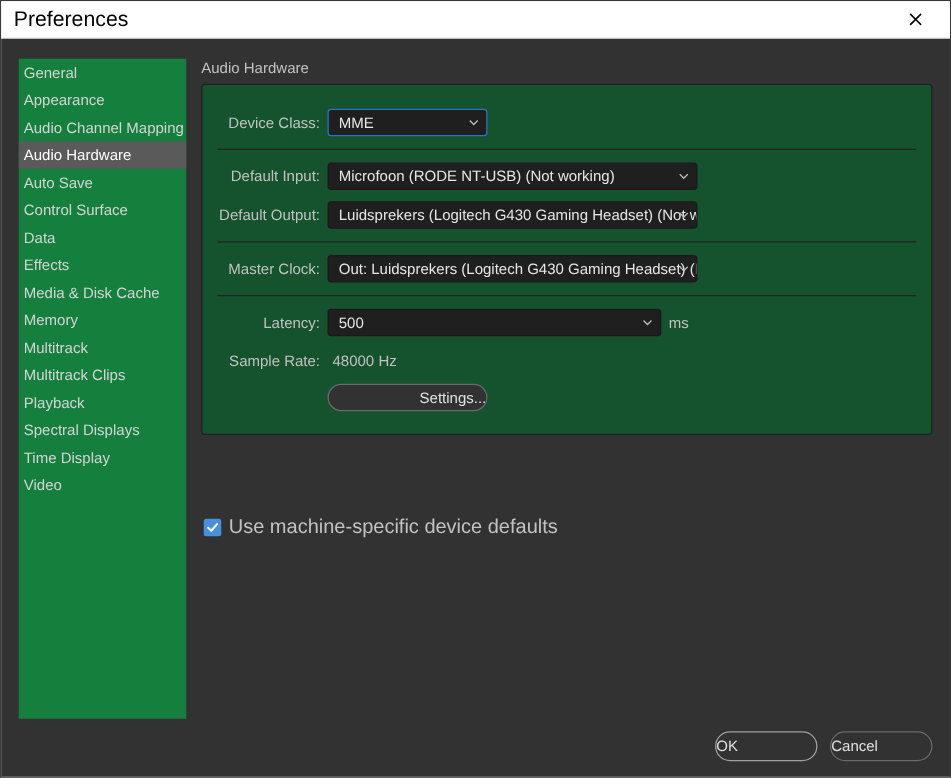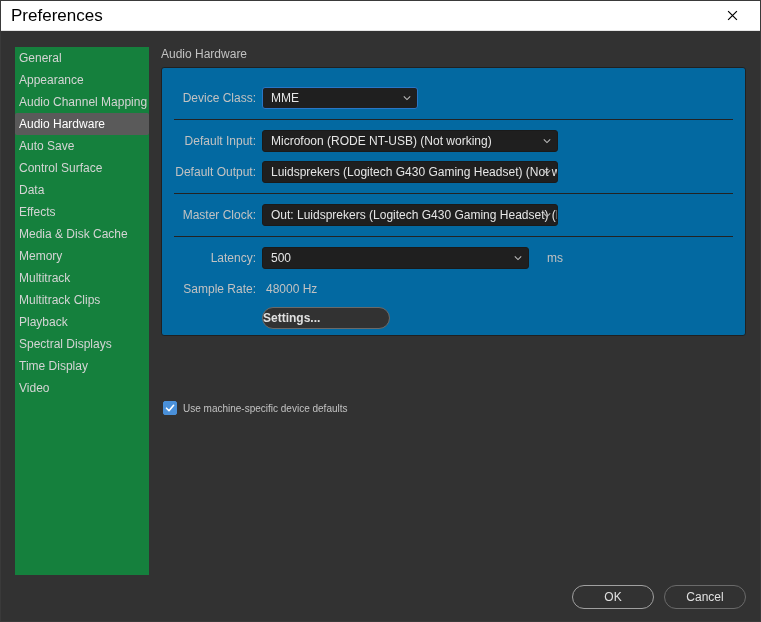--- a/index.html
+++ b/index.html
@@ -10,37 +10,37 @@
   .titlebar-spacer { flex: 1; }
   .titlebar-close { width: 40px; height: 28px; display:flex; align-items:center; justify-content:center; cursor:pointer; }
   .titlebar-close svg { width: 11px; height: 11px; }
   .body { flex:1; background:#323232; display:flex; flex-direction:column; padding: 16px 14px 12px 14px; }
   .main-row { flex:1; display:flex; gap: 12px; }
   .sidebar { width: 134px; background:#15803d; display:flex; flex-direction:column; }
   .sidebar-item { color:#d4d4d4; font-size:12px; padding:4px 6px 4px 4px; cursor:pointer; white-space:nowrap; }
   .sidebar-item.selected { background:#5a5a5a; color:#fff; border-radius:2px; }
   .content { flex:1; color:#d4d4d4; font-size:12px; display:flex; flex-direction:column; }
   .section-title { color:#c2c2c2; padding-bottom: 6px; }
-  .panel { border:1px solid #202020; background:#0369a1; border-radius:3px; padding: 12px 12px 6px 12px; }
+  .panel { border:1px solid #202020; background:#14532d; border-radius:3px; padding: 12px 12px 18px 12px; }
   .field-row { display:flex; align-items:center; height:26px; margin: 5px 0; }
   .field-label { width: 88px; text-align:right; color:#c2c2c2; padding-right: 6px; font-size:12px; white-space:nowrap; }
   .dropdown { position:relative; background:#1f1f1f; border:1px solid #1a1a1a; border-radius:3px; height:22px; display:flex; align-items:center; padding: 0 20px 0 8px; color:#e6e6e6; cursor:pointer; overflow:hidden; white-space:nowrap; text-overflow:ellipsis; }
   .dropdown.highlight { border:1px solid #2a76c6; }
   .dropdown .chev { position:absolute; right:6px; top:50%; transform:translateY(-50%); pointer-events:none; }
   .dropdown .chev svg { width:8px; height:8px; display:block; }
   .divider { border-top:1px solid #232323; margin: 8px 0; }
-  .unit { margin-left:18px; color:#c2c2c2; }
+  .unit { margin-left:6px; color:#c2c2c2; }
   .static-value { color:#c2c2c2; padding-left:4px; }
-  .settings-btn { margin-top:4px; margin-left:88px; background:#323232; border:1px solid #6a6a6a; color:#e0e0e0; font-size:12px; width:128px; height:22px; border-radius:12px; text-align:left; line-height:20px; cursor:pointer;font-weight:bold; }
-  .checkbox-row { margin-top:3px; display:flex; align-items:center; gap:6px; color:#c2c2c2; font-size:10px; padding-left:2px; }
+  .settings-btn { margin-top:4px; margin-left:88px; background:#323232; border:1px solid #6a6a6a; color:#e0e0e0; font-size:12px; width:128px; height:22px; border-radius:12px; text-align:right; line-height:20px; cursor:pointer; }
+  .checkbox-row { margin-top:3px; display:flex; align-items:center; gap:6px; color:#c2c2c2; font-size:16px; padding-left:2px; }
   .cb { width:14px; height:14px; border-radius:2px; background:#1f1f1f; border:1px solid #111; display:flex; align-items:center; justify-content:center; cursor:pointer; }
   .cb.checked { background:#4a90d9; border-color:#4a90d9; }
   .cb svg { width:10px; height:10px; }
   .footer { display:flex; justify-content:flex-end; gap:10px; padding-top:10px; }
-  .dlg-btn { background:#323232; border:1px solid #6a6a6a; color:#e0e0e0; font-size:12px; width:82px; height:24px; border-radius:14px; text-align:center; line-height:22px; cursor:pointer; }
+  .dlg-btn { background:#323232; border:1px solid #6a6a6a; color:#e0e0e0; font-size:12px; width:82px; height:24px; border-radius:14px; line-height:22px; cursor:pointer; }
   .dlg-btn.primary { border:1px solid #a0a0a0; }
   .below-panel { margin-top: 62px; }
 </style>
 </head>
 <body>
 
 <div class="window">
 
   <div class="titlebar">
     <div class="titlebar-title">Preferences</div>
@@ -74,21 +74,21 @@
         <div class="sidebar-item">Video</div>
       </div>
 
       <div class="content">
         <div class="section-title">Audio Hardware</div>
 
         <div class="panel">
 
           <div class="field-row">
             <div class="field-label">Device Class:</div>
-            <div class="dropdown highlight" style="width:156px">
+            <div class="dropdown highlight" style="width:128px">
               <span>MME</span>
               <span class="chev">
                   <svg viewBox="0 0 10 10">
                     <path d="M1 3 L5 7 L9 3" stroke="#bdbdbd" stroke-width="1.3" fill="none"></path>
                   </svg>
                 </span>
             </div>
           </div>
 
           <div class="divider"></div>

